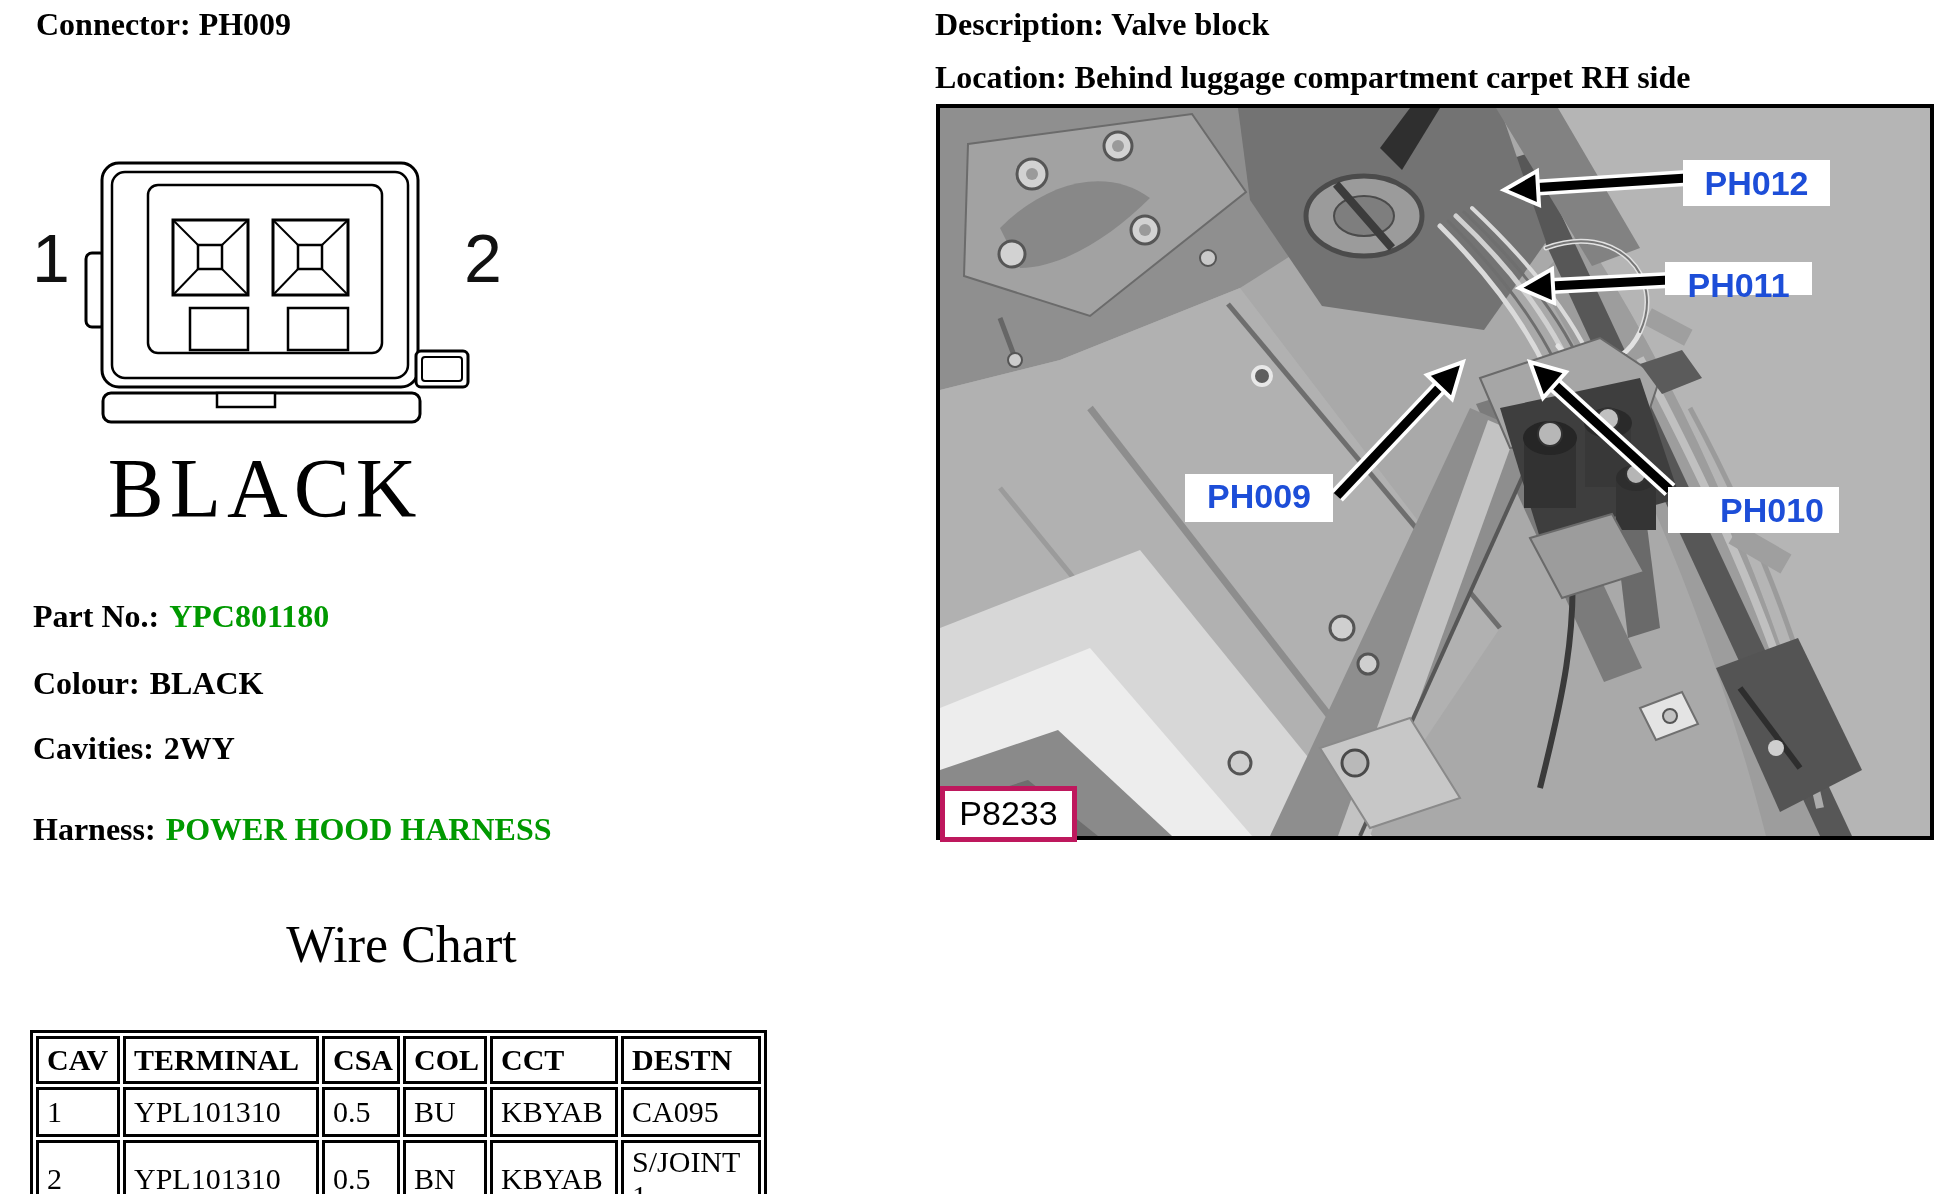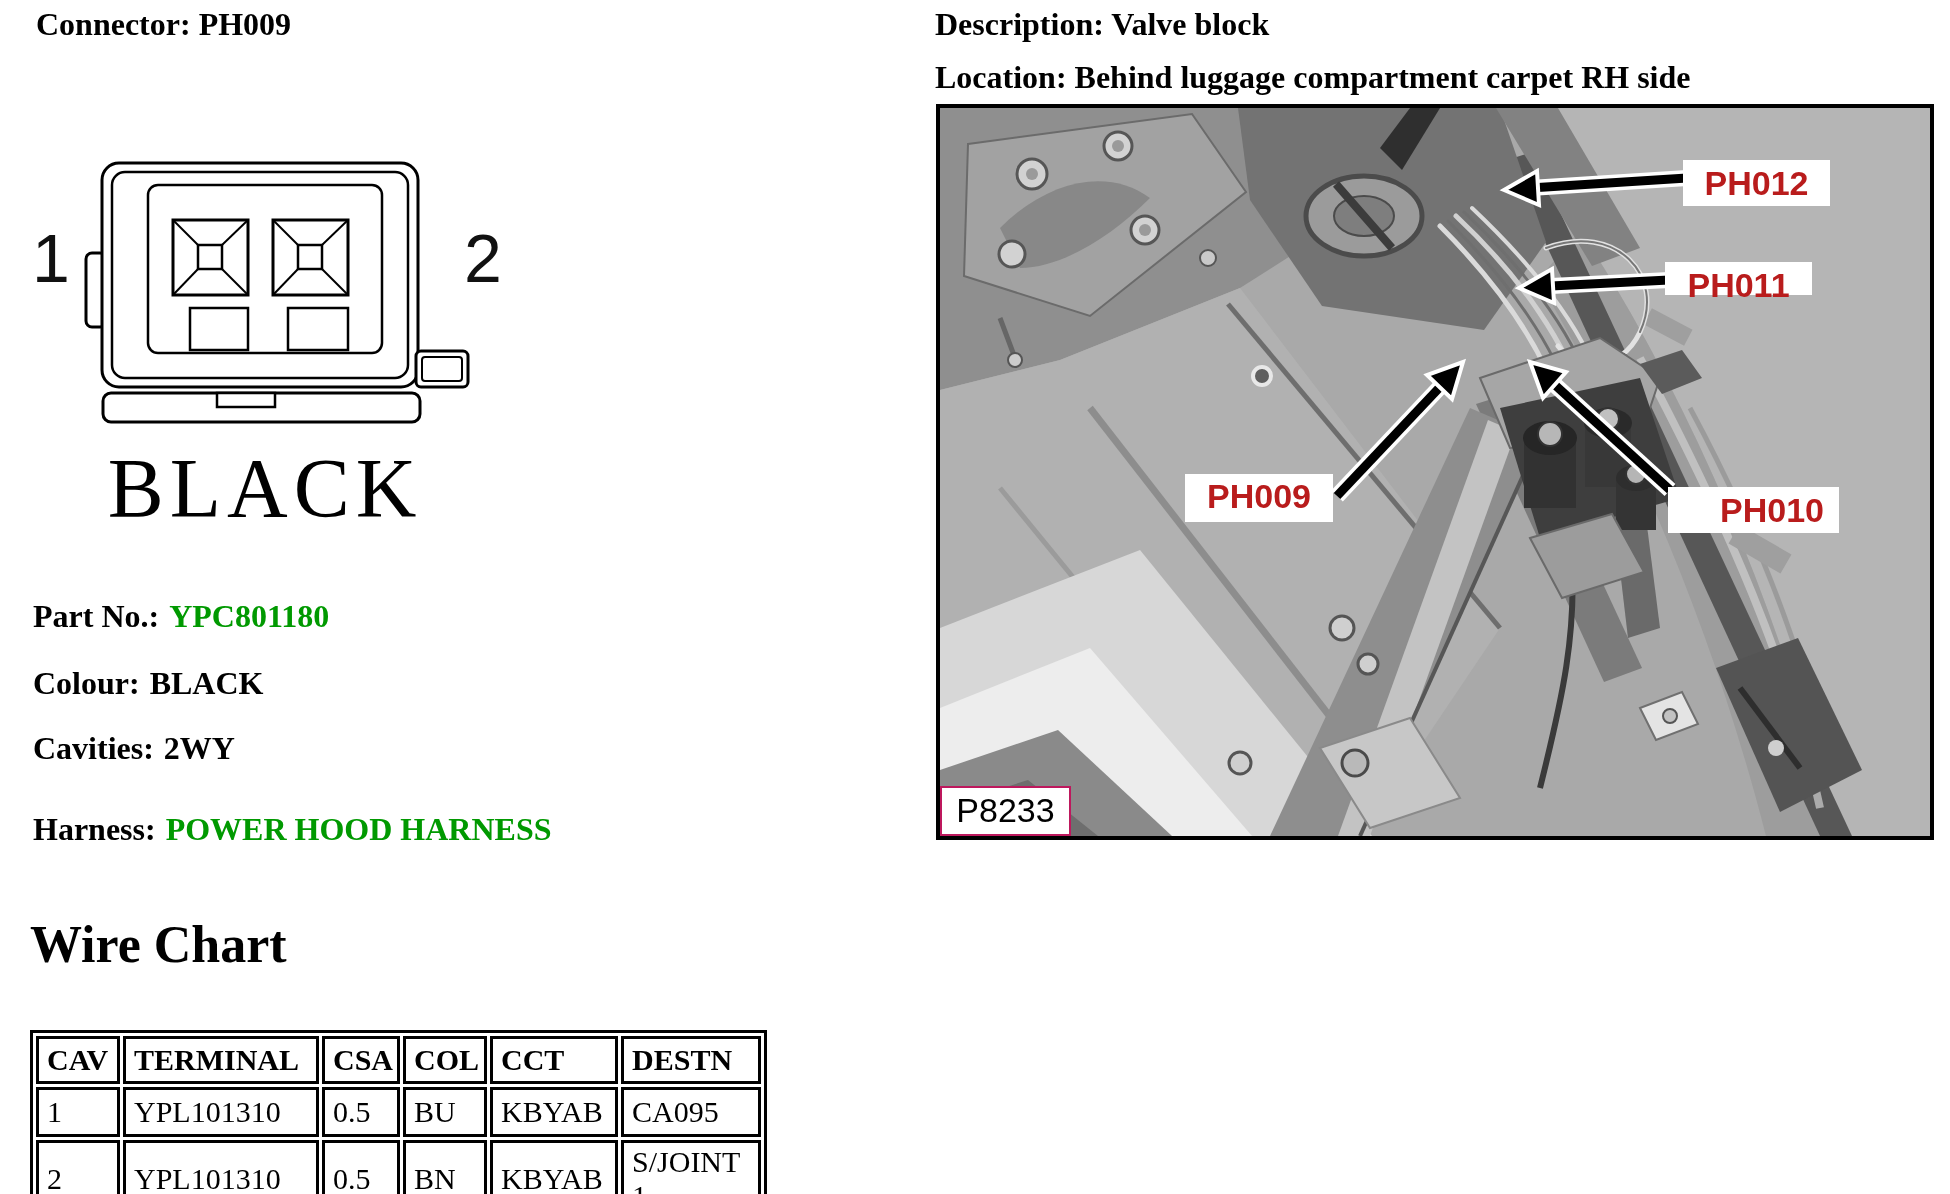--- a/index.html
+++ b/index.html
@@ -4,32 +4,32 @@
 <style>
   html,body{margin:0;padding:0;background:#fff;}
   .canvas{position:relative;width:1950px;height:1194px;background:#ffffff;overflow:hidden;
           font-family:"Liberation Serif","DejaVu Serif",serif;color:#000;border-radius:26px;}
   .abs{position:absolute;}
   .hdr{font-size:32px;font-weight:bold;white-space:nowrap;}
   .detail-line{font-size:32px;font-weight:bold;white-space:nowrap;}
   .detail-line .lbl{margin-right:10px;}
   .green{color:var(--green,#009900);}
   .black-caption{font-size:84px;letter-spacing:6px;text-align:center;width:490px;font-weight:normal;}
-  .wire-title{font-size:52px;font-weight:bold;text-align:left;width:743px;}
+  .wire-title{font-size:52px;font-weight:normal;text-align:center;width:743px;}
   table.wire{border-collapse:separate;border-spacing:3px;border:3px solid #000;table-layout:fixed;}
   table.wire td,table.wire th{border:3px solid #000;box-sizing:border-box;font-size:30px;
       text-align:left;vertical-align:middle;padding:2px 4px 2px 8px;background:#fff;overflow:hidden;}
   table.wire th{font-weight:bold;height:48px;}
   table.wire td{font-weight:normal;height:50px;}
   .photo{position:absolute;left:936px;top:104px;width:998px;height:736px;border:4px solid #000;
          box-sizing:border-box;background:#a9a9a9;}
   .photo svg{display:block;width:990px;height:728px;}
-  .callout{position:absolute;background:#ffffff;color:#b91c1c;font-family:"Liberation Sans","DejaVu Sans",sans-serif;
+  .callout{position:absolute;background:#ffffff;color:#1d4ed8;font-family:"Liberation Sans","DejaVu Sans",sans-serif;
            font-weight:bold;font-size:34px;text-align:center;line-height:46px;white-space:nowrap;}
-  .fig-num{position:absolute;background:#ffffff;border:2px solid #be185d;color:#000;
+  .fig-num{position:absolute;background:#ffffff;border:5px solid #be185d;color:#000;
            font-family:"Liberation Sans","DejaVu Sans",sans-serif;font-size:34px;font-weight:normal;
            text-align:center;line-height:44px;}
   .connector-svg{position:absolute;left:20px;top:150px;}
   .pin-num{font-family:"Liberation Sans","DejaVu Sans",sans-serif;font-size:68px;fill:#111;font-weight:400;}
 </style>
 </head>
 <body>
 
 <div class="canvas">
 

